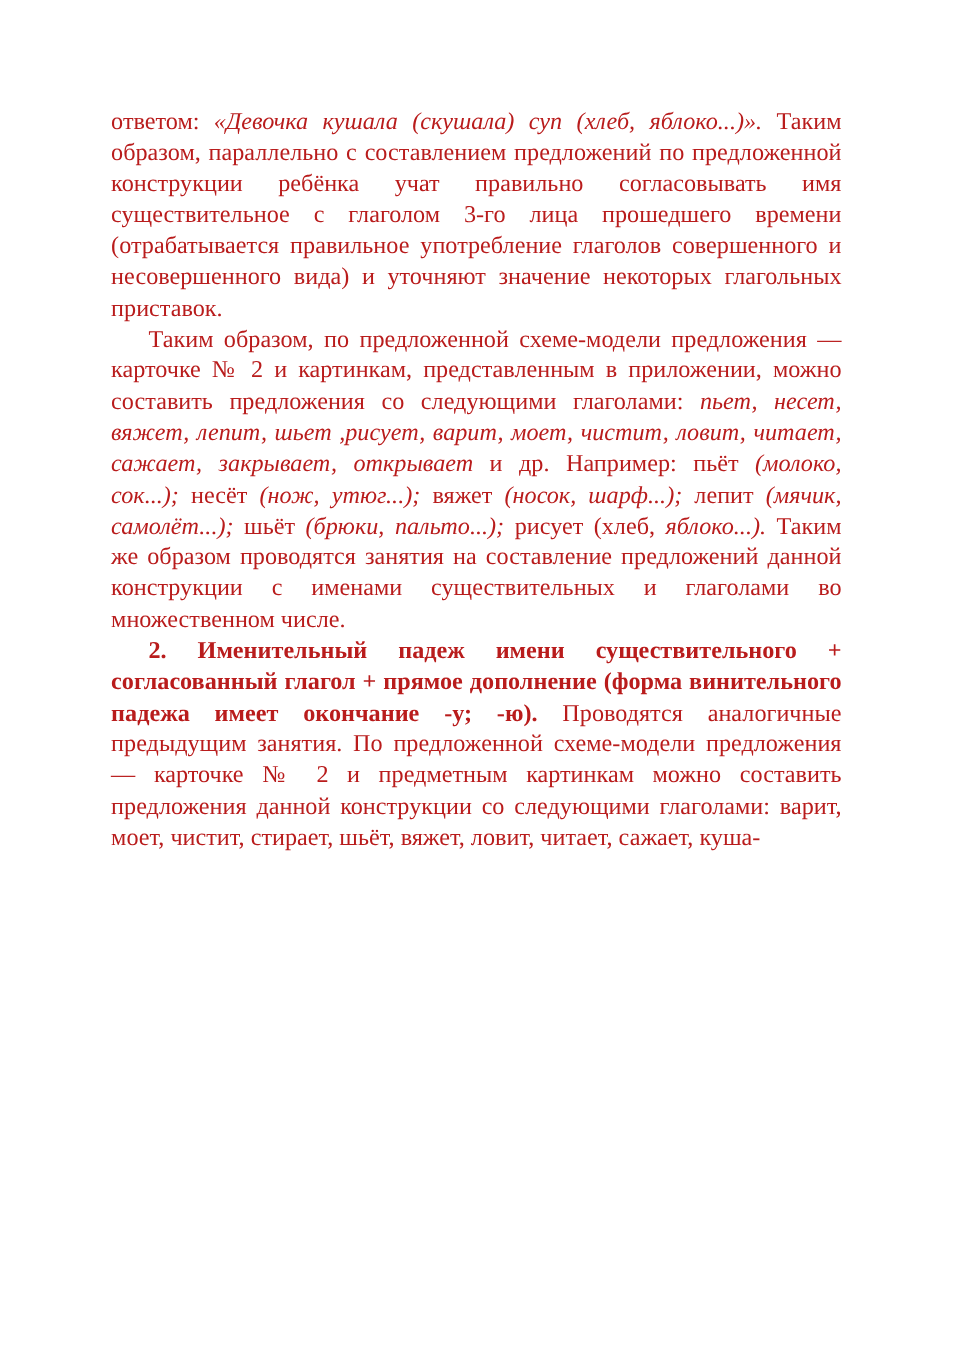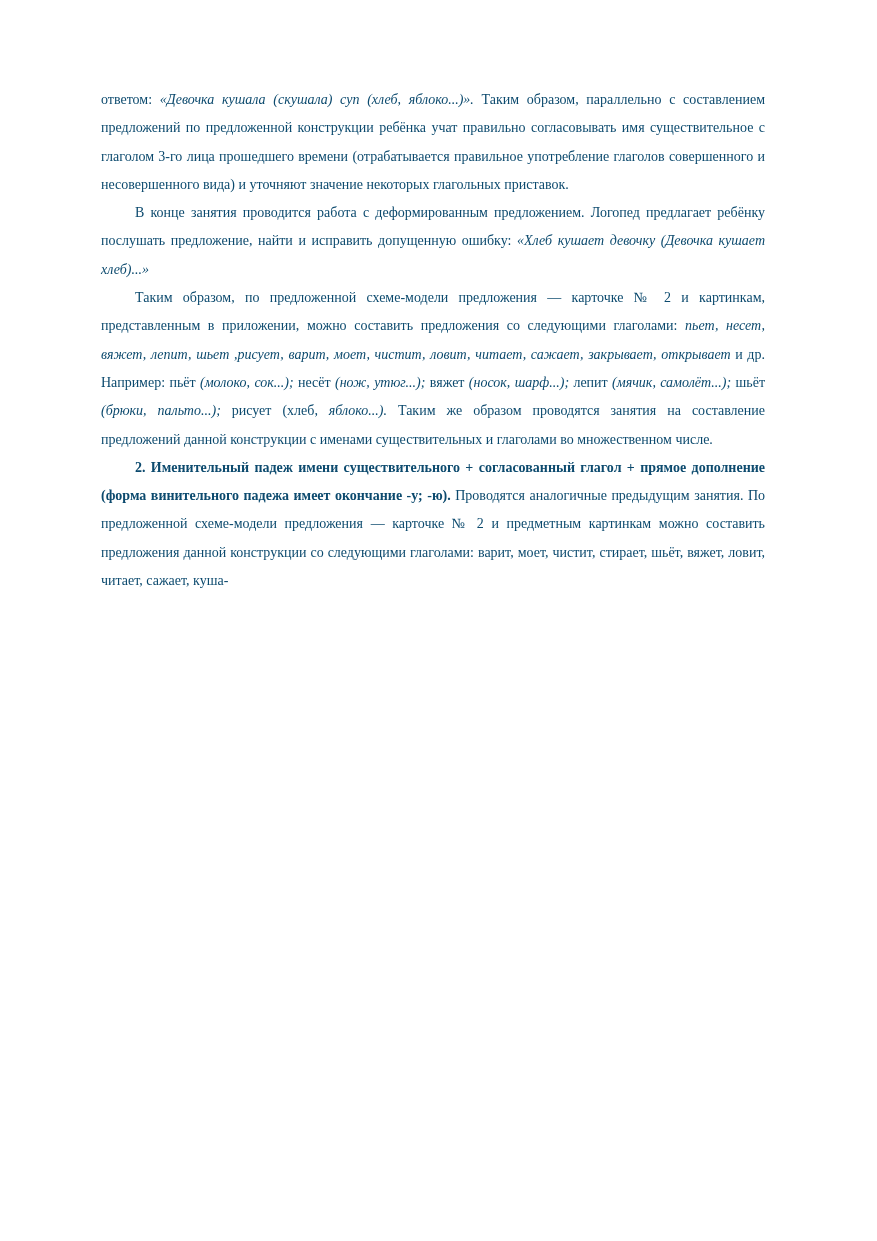--- a/index.html
+++ b/index.html
@@ -10,26 +10,26 @@
   .page {
     position: relative;
     width: 877px;
     height: 1241px;
     background: #ffffff;
     overflow: hidden;
   }
   .textblock {
     position: absolute;
     left: 101px;
-    top: 86px;
+    top: 96px;
     width: 664px;
     font-family: "Liberation Serif", "DejaVu Serif", serif;
-    font-size: 14px;
+    font-size: 22px;
     line-height: 28.3px;
-    color: #0c4a6e;
+    color: #b91c1c;
     text-align: justify;
   }
   p.para {
     margin: 0;
     padding: 0;
   }
   p.para.indent {
     text-indent: 34px;
   }
   .r-normal {
@@ -43,17 +43,16 @@
   .r-bold-italic {
     font-weight: bold;
   }
 </style>
 </head>
 <body>
 
 <div class="page">
   <div class="textblock">
       <p class="para"><span class="r-normal">ответом: </span><span class="r-italic">«Девочка кушала (скушала) суп (хлеб, яблоко...)».</span><span class="r-normal"> Таким образом, параллельно с составлением предложений по предложенной конструкции ребёнка учат правильно согласовывать имя существительное с глаголом 3-го лица прошедшего времени (отрабатывается правильное употребление глаголов совершенного и несовершенного вида) и уточняют значение некоторых глагольных приставок.</span></p>
-      <p class="para indent"><span class="r-normal">В конце занятия проводится работа с деформированным предложением. Логопед предлагает ребёнку послушать предложение, найти и исправить допущенную ошибку: </span><span class="r-italic">«Хлеб кушает девочку (Девочка кушает хлеб)...»</span></p>
       <p class="para indent"><span class="r-normal">Таким образом, по предложенной схеме-модели предложения — карточке № 2 и картинкам, представленным в приложении, можно составить предложения со следующими глаголами: </span><span class="r-italic">пьет, несет, вяжет, лепит, шьет ,рисует, варит, моет, чистит, ловит, читает, сажает, закрывает, открывает</span><span class="r-normal"> и др. Например: пьёт </span><span class="r-italic">(молоко, сок...);</span><span class="r-normal"> несёт </span><span class="r-italic">(нож, утюг...);</span><span class="r-normal"> вяжет </span><span class="r-italic">(носок, шарф...);</span><span class="r-normal"> лепит </span><span class="r-italic">(мячик, самолёт...);</span><span class="r-normal"> шьёт </span><span class="r-italic">(брюки, пальто...);</span><span class="r-normal"> рисует (хлеб, </span><span class="r-italic">яблоко...).</span><span class="r-normal"> Таким же образом проводятся занятия на составление предложений данной конструкции с именами существительных и глаголами во множественном числе.</span></p>
       <p class="para indent"><span class="r-bold-italic">2. Именительный падеж имени существительного + согласованный глагол + прямое дополнение (форма винительного падежа имеет окончание -у; -ю).</span><span class="r-normal"> Проводятся аналогичные предыдущим занятия. По предложенной схеме-модели предложения — карточке № 2 и предметным картинкам можно составить предложения данной конструкции со следующими глаголами: варит, моет, чистит, стирает, шьёт, вяжет, ловит, читает, сажает, куша-</span></p>
     </div>
 </div>
 
 </body></html>

